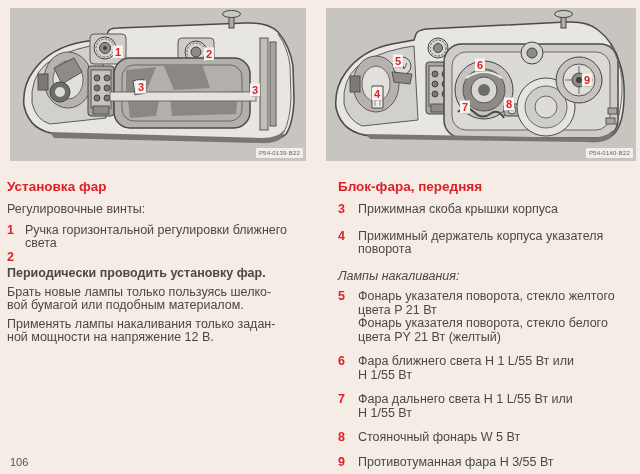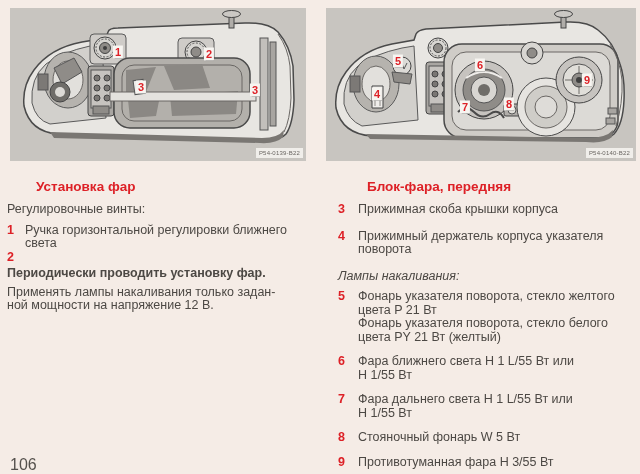--- a/index.html
+++ b/index.html
@@ -35,39 +35,39 @@
     color:#6a6662;
     font-size:6px; line-height:8px; letter-spacing:.2px;
     padding:1px 3px;
   }
   .col { position:absolute; top:180px; font-size:12.5px; line-height:13.5px; }
   #col-left  { left:7px;   width:315px; }
   #col-right { left:338px; width:300px; }
   .red-h {
     color:#dd2127; font-weight:bold; font-size:13.5px; line-height:14px;
   }
-  #col-left .red-h.first, #col-right .red-h { margin-bottom:9px;margin-left:29px; }
+  #col-left .red-h.first, #col-right .red-h { margin-bottom:9px; }
   .red-h.second { margin-top:8px; margin-bottom:5px; }
   .col p { margin:0 0 5px 0; white-space:pre-line; }
   p.intro { margin-bottom:7px; }
   p.tight-top { margin-top:3px;font-weight:bold; }
   .item { display:flex; }
   .item .num {
     color:#dd2127; font-weight:bold; flex:0 0 auto;
   }
   #col-left  .item .num { width:18px; }
   #col-right .item .num { width:20px; }
   .item .itext { white-space:pre-line; }
   #col-right .item { margin-bottom:13px; }
   #col-right .item.lamp { margin-bottom:11px; }
   #col-right .item.lamp.first-lamp { margin-bottom:11px; }
   #col-right p.lamps-label { margin:0 0 7px 0;font-style:italic; }
   .page-number {
     position:absolute; left:10px; top:456px;
-    font-size:16px; color:#55514d;
+    font-size:11px; color:#55514d;
   }
 </style>
 </head>
 <body>
 
 <div class="panel" id="panel-left">
   <svg width="296" height="153" viewBox="0 0 296 153">
     <rect x="0" y="0" width="296" height="153" fill="#c8c5c0"></rect>
 
     <path d="M 14 98 Q 12 78 24 62 Q 40 40 72 34 L 96 30 L 98 24 Q 99 20 108 20 L 235 15 Q 258 14 268 24 Q 280 38 283 58 L 284 92 Q 283 116 276 126 Q 270 133 252 132 L 48 126 Q 20 124 14 98 Z" fill="#e8e6e2" stroke="#4a4a4a" stroke-width="1.5"></path>
@@ -242,20 +242,22 @@
     <span class="num">1</span>
     <span class="itext">Ручка горизонтальной регулировки ближнего
 света</span>
   </div>
   <div class="item">
     <span class="num">2</span>
   </div>
 
   <p class="tight-top">Периодически проводить установку фар.</p>
 
+  <p>Брать новые лампы только пользуясь шелко-
+вой бумагой или подобным материалом.</p>
   <p>Применять лампы накаливания только задан-
 ной мощности на напряжение 12 В.</p>
 </div>
 
 <div class="col" id="col-right">
   <div class="red-h">Блок-фара, передняя</div>
 
   <div class="item">
     <span class="num">3</span>
     <span class="itext">Прижимная скоба крышки корпуса</span>

